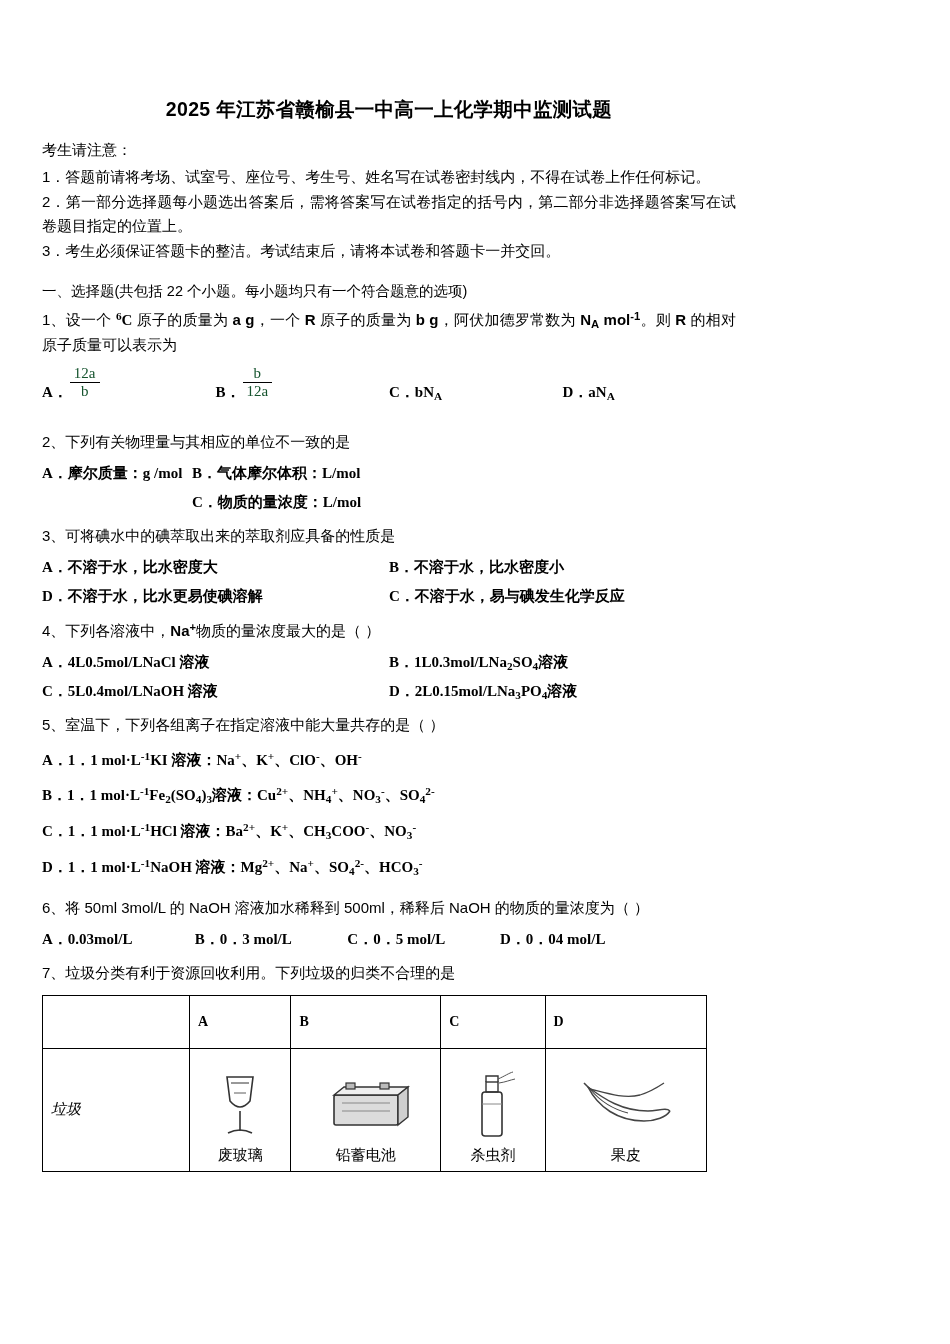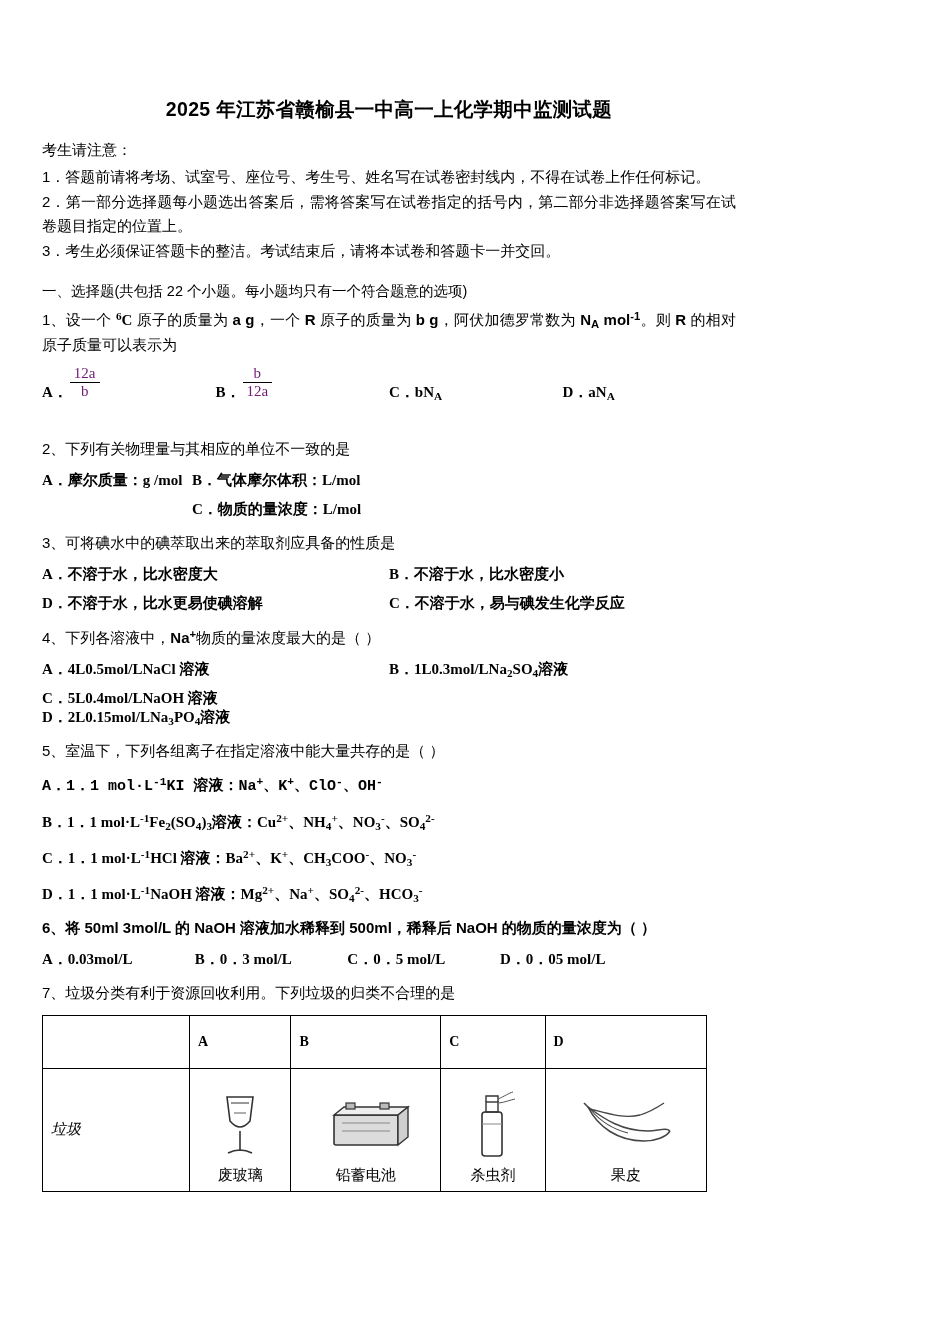--- a/index.html
+++ b/index.html
@@ -65,21 +65,21 @@
     font-size:15px;
     margin:0 2px;
     position:relative;
     top:-2px;
   }
   .frac .num { display:block; padding:0 4px; }
   .frac .den { display:block; border-top:1px solid #000; padding:0 4px; }
   .opt-frac { display:flex; align-items:flex-end; }
   .sub { font-size:75%; vertical-align:-0.25em; }
   .sup { font-size:75%; vertical-align:0.45em; }
-  .bluefrac { color:#701a75; }
+  .bluefrac { color:#14532d; }
   .mono { font-family:"Liberation Serif", serif; }
   .block-gap { height:14px; }
   table.trash {
     border-collapse:collapse;
     width:665px;
     margin:10px 0 0 0;
     font-family:"Liberation Sans", sans-serif;
     font-size:14.5px;
   }
   table.trash td, table.trash th {
@@ -143,21 +143,21 @@
     <div class="opt">
       <b>C．bN<span class="sub">A</span></b>
     </div>
     <div class="opt">
       <b>D．aN<span class="sub">A</span></b>
     </div>
   </div>
 
   <div class="block-gap"></div>
 
-  <div class="q q-sans" style="margin-top:15px;">
+  <div class="q q-sans" style="margin-top:8px;">
     <span>2、</span>下列有关物理量与其相应的单位不一致的是
   </div>
   <div class="opts row2" style="margin-top:10px;">
     <div class="opt"><b>A．摩尔质量：g /mol</b></div>
     <div class="opt" style="margin-left:-197px;"><b>B．气体摩尔体积：L/mol</b></div>
   </div>
   <div class="opts row2" style="margin-top:10px;">
     <div class="opt" style="margin-left:-197px;"><b>D．物质的量：mol</b></div>
     <div class="opt"><b>C．物质的量浓度：L/mol</b></div>
   </div>
@@ -174,49 +174,49 @@
     <div class="opt" style="width:44%;"><b>C．不溶于水，易与碘发生化学反应</b></div>
   </div>
 
   <div class="q q-sans" style="margin-top:12px;">
     <span>4、</span>下列各溶液中，<b>Na<span class="sup">+</span></b>物质的量浓度最大的是（    ）
   </div>
   <div class="opts row2" style="margin-top:10px;">
     <div class="opt"><b>A．4L0.5mol/LNaCl 溶液</b></div>
     <div class="opt"><b>B．1L0.3mol/LNa<span class="sub">2</span>SO<span class="sub">4</span>溶液</b></div>
   </div>
-  <div class="opts row2" style="margin-top:10px;flex-direction:column;">
+  <div class="opts row2" style="margin-top:10px;">
     <div class="opt"><b>C．5L0.4mol/LNaOH 溶液</b></div>
     <div class="opt"><b>D．2L0.15mol/LNa<span class="sub">3</span>PO<span class="sub">4</span>溶液</b></div>
   </div>
 
   <div class="q q-sans" style="margin-top:12px;">
     <span>5、</span>室温下，下列各组离子在指定溶液中能大量共存的是（     ）
   </div>
-  <div class="q" style="margin-top:10px;font-family:Liberation Mono, monospace;">
+  <div class="q" style="margin-top:10px;">
     <b>A．1．1 mol·L<span class="sup">-1</span>KI 溶液：Na<span class="sup">+</span>、K<span class="sup">+</span>、ClO<span class="sup">-</span>、OH<span class="sup">-</span></b>
   </div>
   <div class="q" style="margin-top:10px;">
     <b>B．1．1 mol·L<span class="sup">-1</span>Fe<span class="sub">2</span>(SO<span class="sub">4</span>)<span class="sub">3</span>溶液：Cu<span class="sup">2+</span>、NH<span class="sub">4</span><span class="sup">+</span>、NO<span class="sub">3</span><span class="sup">-</span>、SO<span class="sub">4</span><span class="sup">2-</span></b>
   </div>
   <div class="q" style="margin-top:10px;">
     <b>C．1．1 mol·L<span class="sup">-1</span>HCl 溶液：Ba<span class="sup">2+</span>、K<span class="sup">+</span>、CH<span class="sub">3</span>COO<span class="sup">-</span>、NO<span class="sub">3</span><span class="sup">-</span></b>
   </div>
   <div class="q" style="margin-top:10px;">
     <b>D．1．1 mol·L<span class="sup">-1</span>NaOH 溶液：Mg<span class="sup">2+</span>、Na<span class="sup">+</span>、SO<span class="sub">4</span><span class="sup">2-</span>、HCO<span class="sub">3</span><span class="sup">-</span></b>
   </div>
 
-  <div class="q q-sans" style="margin-top:9px;font-weight:bold;">
+  <div class="q q-sans" style="margin-top:16px;">
     <span>6、</span>将 50ml 3mol/L 的 NaOH 溶液加水稀释到 500ml，稀释后 NaOH 的物质的量浓度为（    ）
   </div>
   <div class="opts row4" style="margin-top:10px;">
     <div class="opt" style="width:22%;"><b>A．0.03mol/L</b></div>
     <div class="opt" style="width:22%;"><b>B．0．3 mol/L</b></div>
     <div class="opt" style="width:22%;"><b>C．0．5 mol/L</b></div>
-    <div class="opt"><b>D．0．05 mol/L</b></div>
+    <div class="opt"><b>D．0．04 mol/L</b></div>
   </div>
 
   <div class="q q-sans" style="margin-top:12px;">
     <span>7、</span>垃圾分类有利于资源回收利用。下列垃圾的归类不合理的是
   </div>
 
   <table class="trash">
     <thead>
       <tr>
         <td></td>

